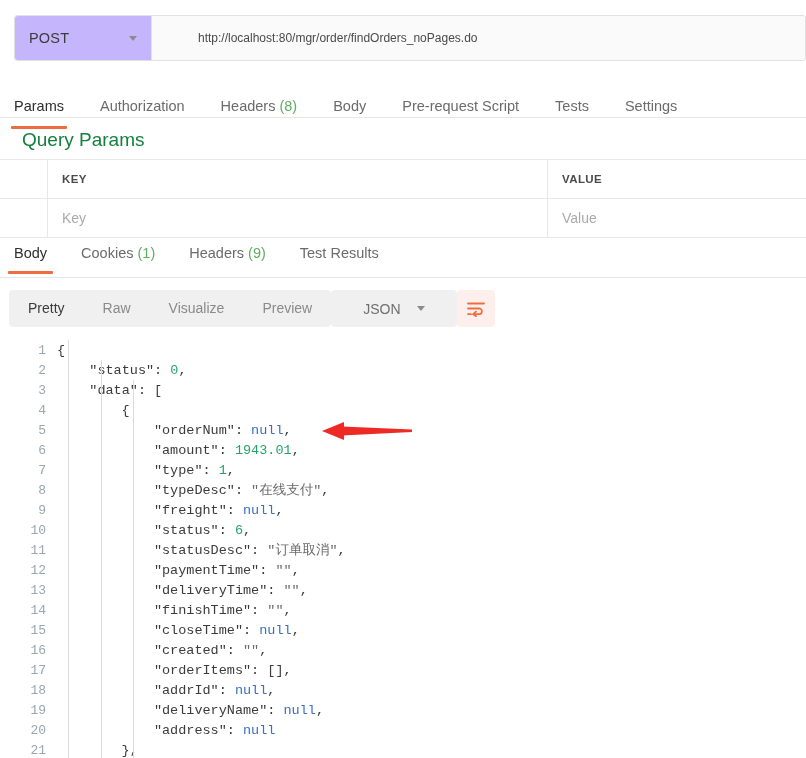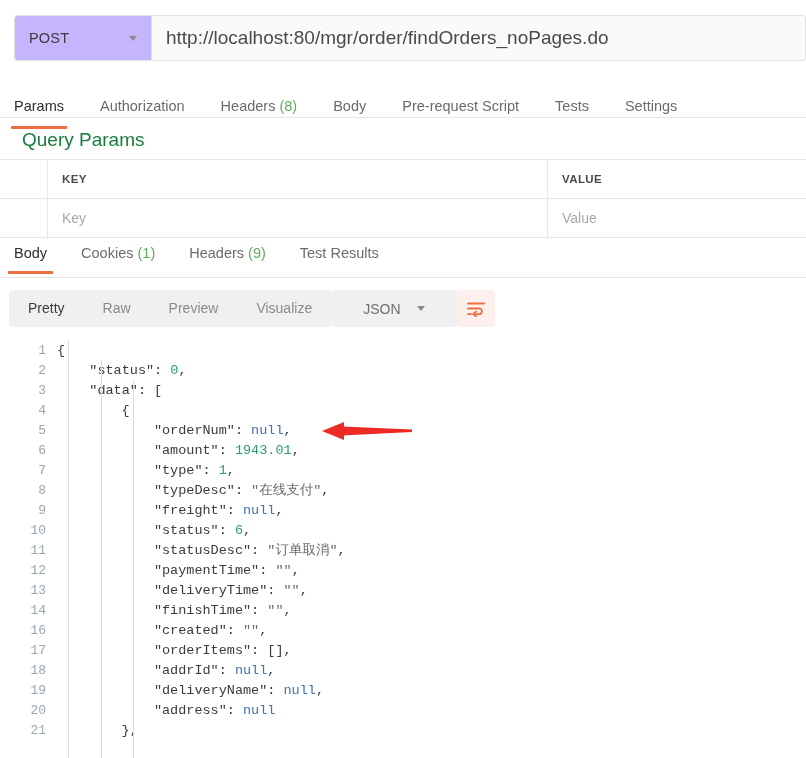--- a/index.html
+++ b/index.html
@@ -22,21 +22,21 @@
   }
   .method-box {
     width: 137px; display: flex; align-items: center;
     padding: 0 14px; background: #c4b5fd;
     border-right: 1px solid #e1e1e1; border-radius: 3px 0 0 3px;
     cursor: pointer;
   }
   .method-label { font-size: 14.5px; color: #3c3c3c; flex: 1; letter-spacing:.2px;}
   .caret { width:0;height:0;border-left:4.5px solid transparent;border-right:4.5px solid transparent;border-top:5px solid #8b8b8b;}
   .url-box { flex:1; display:flex; align-items:center; padding: 0 14px; background:#fafafa; border-radius: 0 3px 3px 0;}
-  .url-text { font-size: 19px; color: #4a4a4a; white-space: nowrap; }
+  .url-text { font-size: 12px; color: #4a4a4a; white-space: nowrap; margin-left: 32px; }
 
   
   .req-tabs {
     position: absolute; left: 0; top: 76px; width: 806px; height: 42px;
     display: flex; align-items: center; padding-left: 14px;
     border-bottom: 1px solid #e6e6e6;
   }
   .rtab { position: relative; font-size: 14.5px; color: #6b6b6b; padding: 0 0 13px 0; margin-right: 36px; cursor: pointer; white-space: nowrap; margin-top: 32px; }
   .rtab.active { color: #2e2e2e; }
   .rtab.active::after {
@@ -168,22 +168,22 @@
     </div>
     <div class="restab">
       <span>Test Results</span>
     </div>
   </div>
 
   <div class="view-toolbar">
     <div class="seg">
       <div class="seg-item active">Pretty</div>
       <div class="seg-item">Raw</div>
+      <div class="seg-item">Visualize</div>
       <div class="seg-item">Preview</div>
-      <div class="seg-item">Visualize</div>
     </div>
     <div class="fmt-select">
       <span class="fmt-label">JSON</span>
       <span class="caret"></span>
     </div>
     <div class="wrap-btn">
       <svg width="20" height="16" viewBox="0 0 20 16">
         <line x1="2" y1="2.5" x2="18" y2="2.5" stroke="#ef6c3e" stroke-width="1.8" stroke-linecap="round"></line>
         <path d="M2 7.5 H14 a3 3 0 0 1 0 5.6 H8" fill="none" stroke="#ef6c3e" stroke-width="1.8" stroke-linecap="round"></path>
         <polyline points="10,10.6 7,13.1 10,15.2" fill="none" stroke="#ef6c3e" stroke-width="1.8" stroke-linecap="round" stroke-linejoin="round"></polyline>
@@ -244,20 +244,24 @@
         </div>
         <div class="code-row">
           <span class="ln">13</span>
           <span class="codetext" style="margin-left: 96.9px;"><span class="k-key">"deliveryTime"</span><span class="k-punc">: </span><span class="k-str">""</span><span class="k-punc">,</span></span>
         </div>
         <div class="code-row">
           <span class="ln">14</span>
           <span class="codetext" style="margin-left: 96.9px;"><span class="k-key">"finishTime"</span><span class="k-punc">: </span><span class="k-str">""</span><span class="k-punc">,</span></span>
         </div>
         <div class="code-row">
+          <span class="ln">15</span>
+          <span class="codetext" style="margin-left: 96.9px;"><span class="k-key">"closeTime"</span><span class="k-punc">: </span><span class="k-null">null</span><span class="k-punc">,</span></span>
+        </div>
+        <div class="code-row">
           <span class="ln">16</span>
           <span class="codetext" style="margin-left: 96.9px;"><span class="k-key">"created"</span><span class="k-punc">: </span><span class="k-str">""</span><span class="k-punc">,</span></span>
         </div>
         <div class="code-row">
           <span class="ln">17</span>
           <span class="codetext" style="margin-left: 96.9px;"><span class="k-key">"orderItems"</span><span class="k-punc">: </span><span class="k-brk">[]</span><span class="k-punc">,</span></span>
         </div>
         <div class="code-row">
           <span class="ln">18</span>
           <span class="codetext" style="margin-left: 96.9px;"><span class="k-key">"addrId"</span><span class="k-punc">: </span><span class="k-null">null</span><span class="k-punc">,</span></span>

